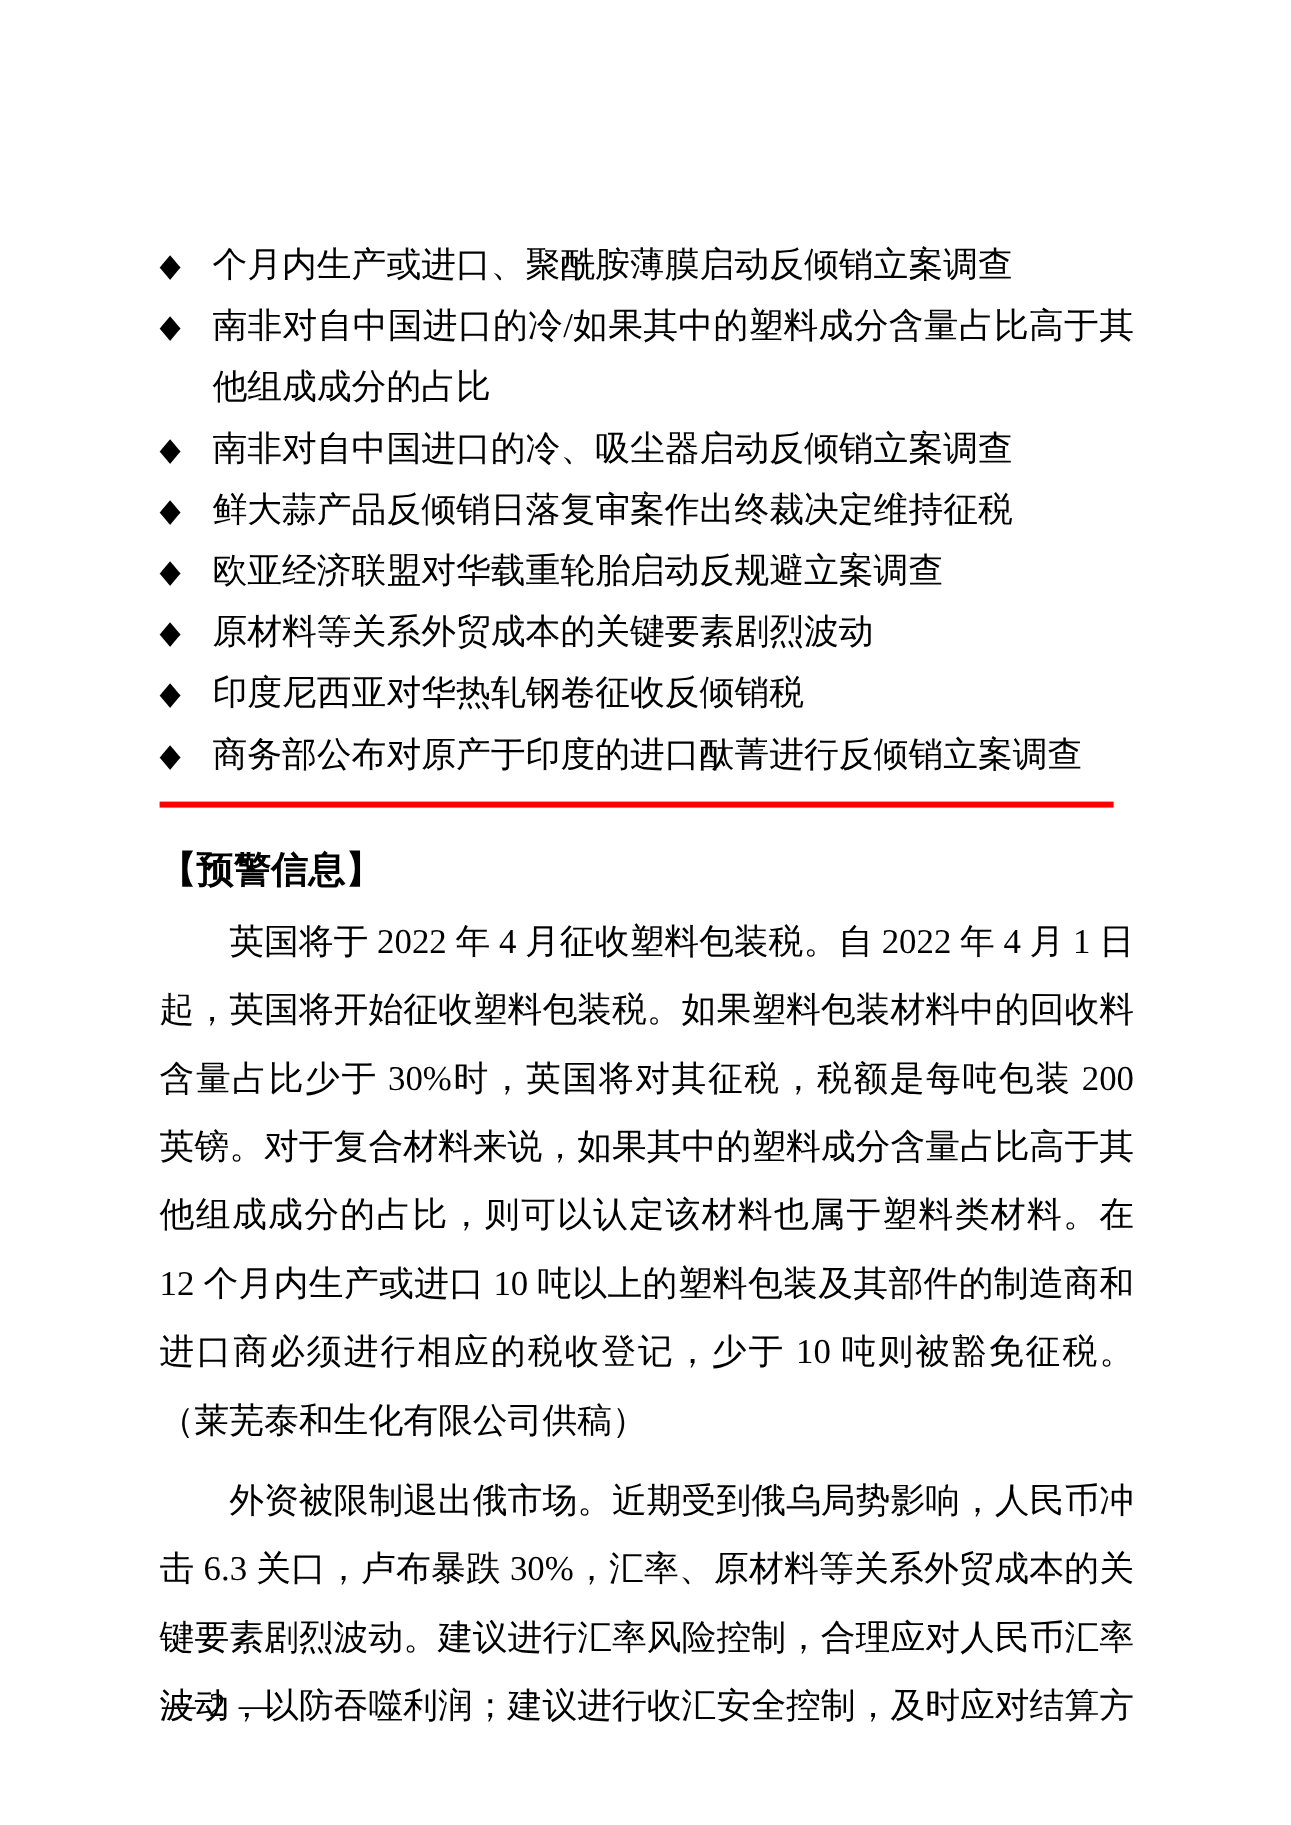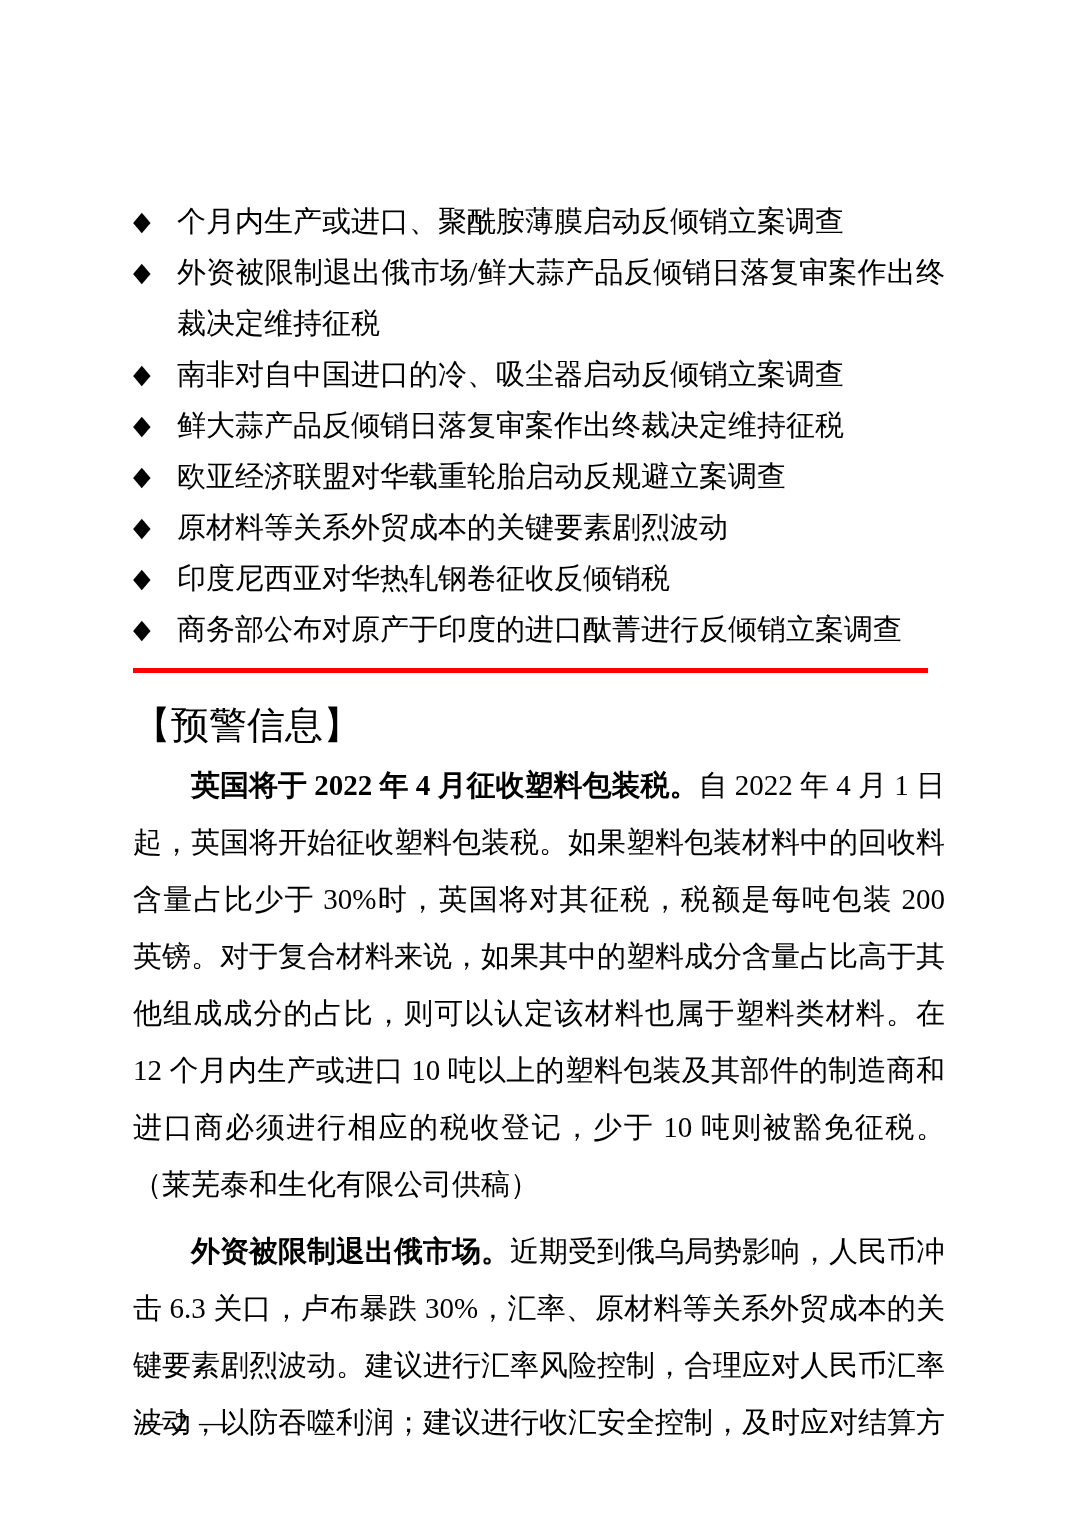--- a/index.html
+++ b/index.html
@@ -43,33 +43,33 @@
     text-align: justify;
   }
   .divider {
     width: 795px;
     height: 5px;
     background: #fe0000;
     margin-top: 13px;
   }
   .sec-title {
     margin: 30px 0 0 0;
-    font-size: 38px;
-    font-weight: normal;
+    font-size: 31px;
+    font-weight: bold;
     line-height: 44px;
     font-family: "Liberation Serif", "DejaVu Serif", serif;
   }
   .para {
     margin: 10px 0 0 0;
     font-size: 29px;
     line-height: 57px;
     text-align: justify;
     text-indent: 2em;
   }
-  .para strong { font-weight: bold; }
+  .para strong { font-weight: normal; }
   .page-number {
     position: absolute;
     left: 135px;
     top: 1405px;
     font-size: 28px;
     letter-spacing: 2px;
     line-height: 34px;
   }
 </style>
 </head>
@@ -78,21 +78,21 @@
 <div class="page">
   <div class="content">
 
     <ul class="bullets">
       <li>
         <span class="marker">◆</span>
         <span class="btext">个月内生产或进口、聚酰胺薄膜启动反倾销立案调查</span>
       </li>
       <li>
         <span class="marker">◆</span>
-        <span class="btext">外资被限制退出俄市场/鲜大蒜产品反倾销日落复审案作出终裁决定维持征税</span>
+        <span class="btext">南非对自中国进口的冷/如果其中的塑料成分含量占比高于其他组成成分的占比</span>
       </li>
       <li>
         <span class="marker">◆</span>
         <span class="btext">南非对自中国进口的冷、吸尘器启动反倾销立案调查</span>
       </li>
       <li>
         <span class="marker">◆</span>
         <span class="btext">鲜大蒜产品反倾销日落复审案作出终裁决定维持征税</span>
       </li>
       <li>

